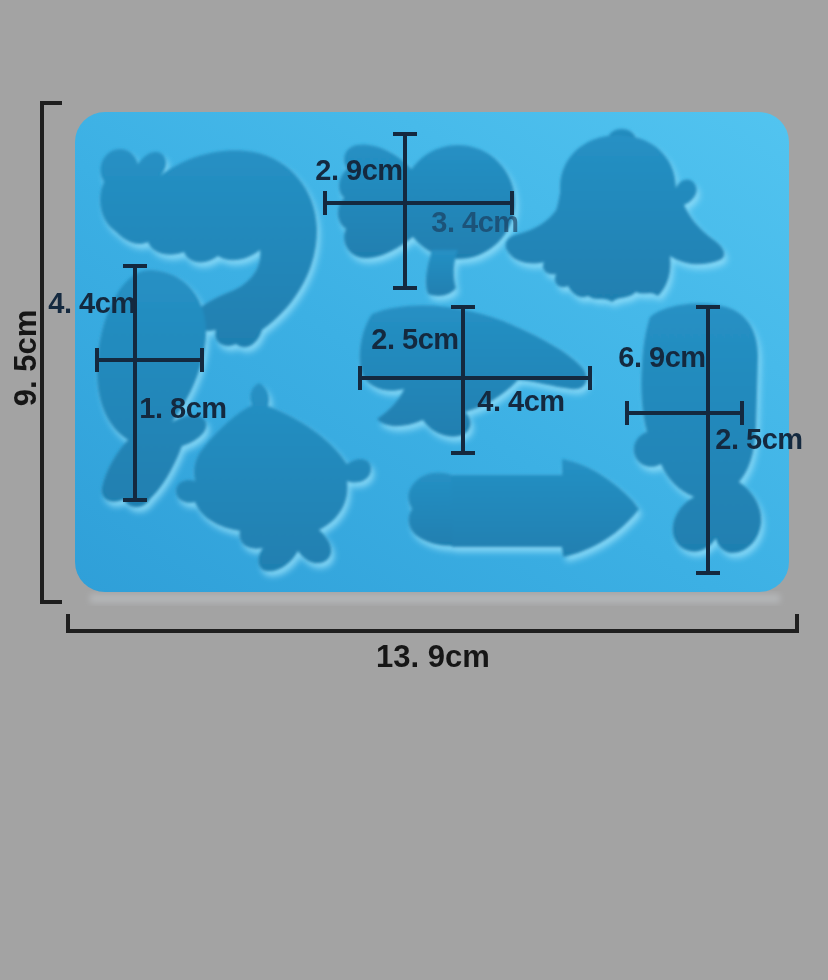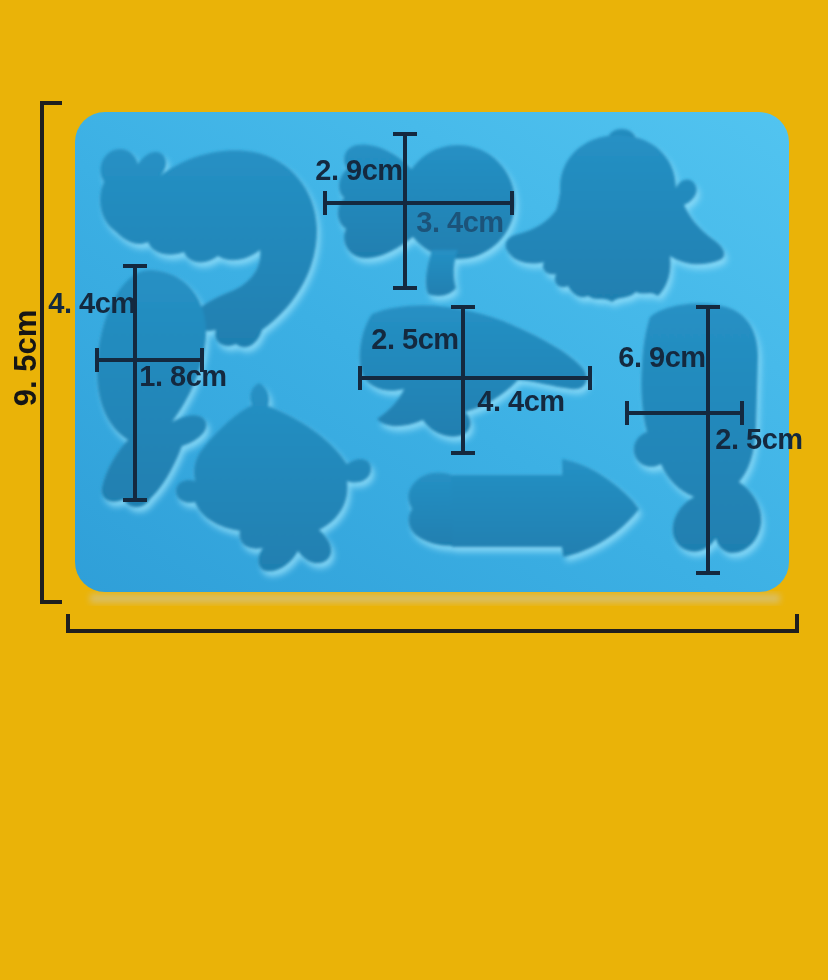--- a/index.html
+++ b/index.html
@@ -1,19 +1,19 @@
 <!DOCTYPE html>
 <html><head>
 <meta charset="utf-8">
 <style>
   html,body{margin:0;padding:0;background:#ffffff;}
   #stage{
     position:relative;
     width:828px;height:980px;
-    background:#eab308;
+    background:#a3a3a3;
     overflow:hidden;
     font-family:"Liberation Sans",sans-serif;
   }
   #photo-svg{position:absolute;left:0;top:0;}
   .dim-label{
     position:absolute;
     transform:translate(-50%,-50%);
     font:700 29px "Liberation Sans",sans-serif;
     color:#14293f;
     letter-spacing:-0.5px;
@@ -23,20 +23,21 @@
   .outer-label{
     font-size:31px;
     color:#161616;
     letter-spacing:0px;
   }
   .rotated{
     transform:translate(-50%,-50%) rotate(-90deg);
   }
   .faded{
     color:rgba(24,54,84,0.62);
+    margin-left:15px;
   }
 </style>
 </head>
 <body>
 
 <div id="stage">
 
   <svg id="photo-svg" width="828" height="980" viewBox="0 0 828 980">
     <defs>
       <linearGradient id="moldGrad" x1="0" y1="1" x2="1" y2="0">
@@ -122,23 +123,24 @@
     <g stroke="#1f1f1f" stroke-width="4" fill="none" stroke-linecap="butt">
       <path d="M62 103 H42 V602 H62"></path>
       <path d="M68 614 V631 H797 V614"></path>
     </g>
   </svg>
 
   <div class="dim-label" style="left:359px;top:170px;">2. 9cm</div>
   <div class="dim-label faded" style="left:460px;top:222px;">3. 4cm</div>
 
   <div class="dim-label" style="left:92px;top:303px;">4. 4cm</div>
-  <div class="dim-label" style="left:183px;top:376px;">1. 8cm</div>
+  <div class="dim-label" style="left:183px;top:408px;">1. 8cm</div>
 
   <div class="dim-label" style="left:415px;top:339px;">2. 5cm</div>
   <div class="dim-label" style="left:521px;top:401px;">4. 4cm</div>
 
   <div class="dim-label" style="left:662px;top:357px;">6. 9cm</div>
   <div class="dim-label" style="left:759px;top:439px;">2. 5cm</div>
 
   <div class="dim-label outer-label rotated" style="left:25px;top:358px;">9. 5cm</div>
+  <div class="dim-label outer-label" style="left:433px;top:656px;">13. 9cm</div>
 
 </div>
 
 </body></html>

